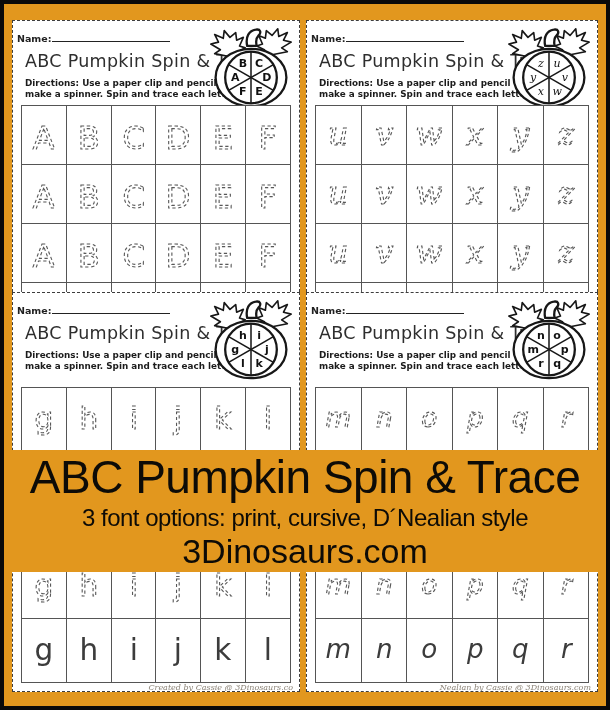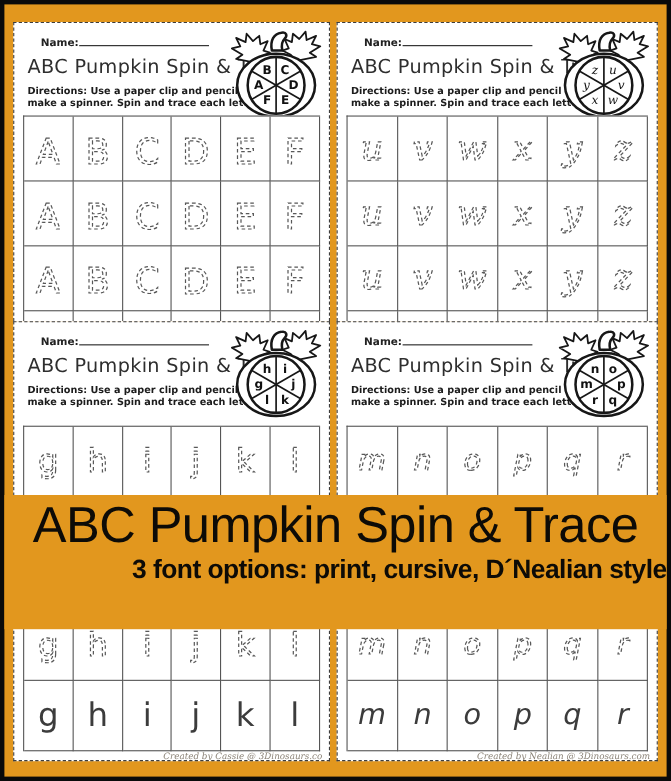--- a/index.html
+++ b/index.html
@@ -7,21 +7,21 @@
   .page{position:relative;width:610px;height:710px;background:#0a0a0a;overflow:hidden;}
   .frame{position:absolute;left:4px;top:4px;right:4px;bottom:4px;background:#E2971E;}
 
   
   .sheet{position:absolute;background:#ffffff;border:1.6px dashed #3d3d3d;box-sizing:border-box;overflow:hidden;z-index:2;}
   #sheet-tl{left:12px;top:20px;width:288px;height:272px;border-bottom:none;}
   #sheet-tr{left:306px;top:20px;width:292px;height:272px;border-bottom:none;}
   #sheet-bl{left:12px;top:292px;width:288px;height:400px;}
   #sheet-br{left:306px;top:292px;width:292px;height:400px;}
 
-  .name-row{position:absolute;left:24px;top:10px;font-size:9.5px;font-weight:bold;color:#222;white-space:nowrap;}
+  .name-row{position:absolute;left:4px;top:10px;font-size:9.5px;font-weight:bold;color:#222;white-space:nowrap;}
   .name-line{display:inline-block;width:118px;height:10px;border-bottom:1.6px solid #222;}
   .sheet-title{position:absolute;left:12px;top:30px;font-size:17.5px;letter-spacing:0.3px;color:#2e2e2e;white-space:nowrap;}
   .directions{position:absolute;left:12px;top:57px;font-size:8.8px;font-weight:bold;color:#1c1c1c;line-height:1.3;}
 
   
   .grid{position:absolute;left:8px;right:8px;display:grid;grid-template-columns:repeat(6,1fr);border-left:1px solid #555;border-top:1px solid #555;background:#fff;}
   .grid-top{top:84px;grid-auto-rows:59px;}
   .grid-bupper{top:94px;grid-auto-rows:64px;}
   .grid-blower{top:261px;grid-auto-rows:64px;}
   .cell{border-right:1px solid #555;border-bottom:1px solid #555;}
@@ -40,21 +40,21 @@
   .spinner .leaf{fill:#ffffff;stroke:#171717;stroke-width:1.7;stroke-linejoin:round;}
   .spinner line{stroke:#171717;stroke-width:1.6;}
   .spinner .sp{font-size:11.5px;font-weight:600;fill:#111;text-anchor:middle;dominant-baseline:central;font-family:"DejaVu Sans",sans-serif;}
   .spinner .sp.cursive-sp{font-style:italic;font-family:"DejaVu Serif",serif;font-weight:normal;}
 
   .sheet-footer{position:absolute;right:6px;top:390px;font-size:8px;font-style:italic;color:#8b8377;font-family:"DejaVu Serif",serif;white-space:nowrap;text-align:right;}
 
   
   .banner{position:absolute;left:4px;right:4px;top:450px;height:122px;background:#E2971E;z-index:20;text-align:center;color:#0d0b07;font-family:"Liberation Sans",sans-serif;}
   .banner-title{font-size:46px;line-height:52px;margin-top:1px;letter-spacing:-0.5px;white-space:nowrap;}
-  .banner-sub{font-size:24px;font-weight:bold;line-height:29px;letter-spacing:-0.5px;white-space:nowrap;text-align:right;}
+  .banner-sub{font-size:24px;font-weight:normal;line-height:29px;letter-spacing:-0.5px;white-space:nowrap;}
   .banner-url{font-size:34px;line-height:39px;white-space:nowrap;}
 </style>
 </head>
 <body>
 
 <div class="page">
   <div class="frame"></div>
 
   <div class="sheet" id="sheet-tl">
     <div class="name-row"><span>Name:</span><span class="name-line"></span></div>
@@ -640,20 +640,21 @@
           <svg viewBox="0 0 46 64" preserveAspectRatio="xMidYMid meet">
             <text x="23" y="40" text-anchor="middle" class="glyph solid dnealian">q</text>
           </svg>
         </div>
         <div class="cell">
           <svg viewBox="0 0 46 64" preserveAspectRatio="xMidYMid meet">
             <text x="23" y="40" text-anchor="middle" class="glyph solid dnealian">r</text>
           </svg>
         </div>
       </div>
-    <div class="sheet-footer">Created by Nealian @ 3Dinosaurs.com</div>
+    <div class="sheet-footer">Nealian by Cassie @ 3Dinosaurs.com</div>
   </div>
 
   <div class="banner">
     <div class="banner-title">ABC Pumpkin Spin &amp; Trace</div>
     <div class="banner-sub">3 font options: print, cursive, D´Nealian style</div>
+    <div class="banner-url">3Dinosaurs.com</div>
   </div>
 </div>
 
 </body></html>

